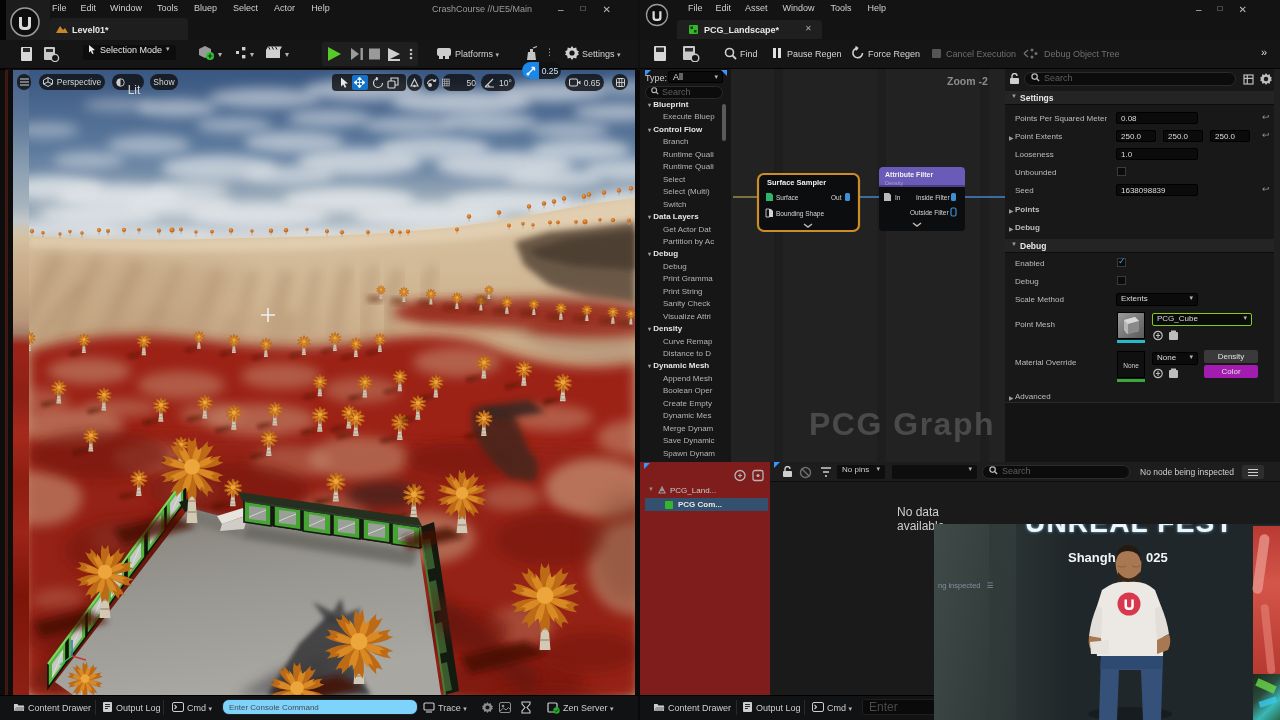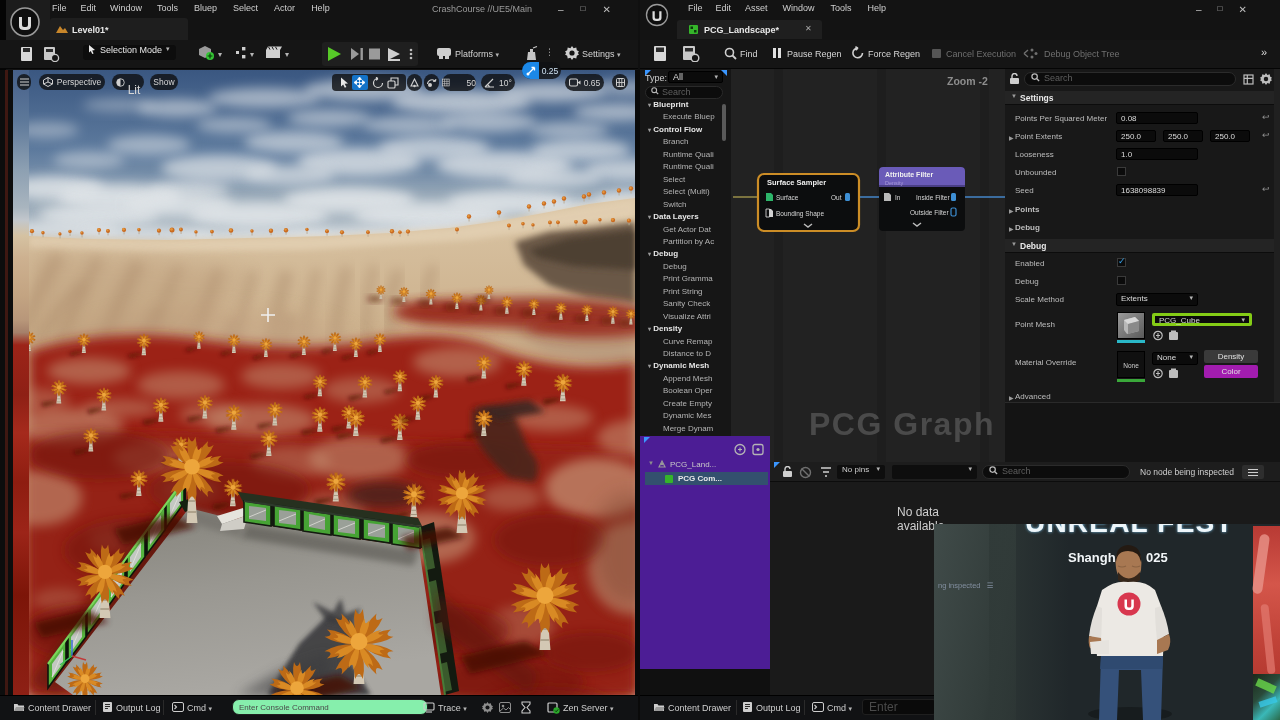--- a/index.html
+++ b/index.html
@@ -823,21 +823,21 @@
       <rect x="1" y="1" width="9" height="10" rx="1" fill="#cdcdcd"></rect>
       <path d="M3 3.5 L8 3.5 M3 5.5 L8 5.5 M3 7.5 L6 7.5" stroke="#2a2a2a" stroke-width="1"></path>
     </svg>
 <div class="abs" style="left:116px;top:703px;color:#cfcfcf;">Output Log</div>
 <div class="abs" style="left:163px;top:700px;width:1px;height:15px;background:#2a2a2a;"></div>
 <svg class="abs" style="left:172px;top:702px;" width="12" height="10" viewBox="0 0 12 10">
       <rect x="0.5" y="0.5" width="11" height="9" rx="1.5" fill="none" stroke="#cdcdcd" stroke-width="1"></rect>
       <path d="M2.5 3 L4.5 5 L2.5 7" stroke="#cdcdcd" stroke-width="1.1" fill="none"></path>
     </svg>
 <div class="abs" style="left:187px;top:703px;color:#cfcfcf;">Cmd <span class="chev">▾</span></div>
-<div class="abs" style="left:222px;top:699px;width:196px;height:16px;background:#86efac;border:1px solid #1f1f1f;border-radius:7px;color:#4a4a4a;font-size:8px;line-height:15px;padding:0 6px;margin-left:10px;">Enter Console Command</div>
+<div class="abs" style="left:222px;top:699px;width:196px;height:16px;background:#7dd3fc;border:1px solid #1f1f1f;border-radius:7px;color:#4a4a4a;font-size:8px;line-height:15px;padding:0 6px;">Enter Console Command</div>
 <svg class="abs" style="left:423px;top:702px;" width="12" height="11" viewBox="0 0 12 11">
       <rect x="1" y="1" width="10" height="7" rx="1" fill="none" stroke="#cdcdcd" stroke-width="1.1"></rect>
       <path d="M3 10 L9 10" stroke="#cdcdcd" stroke-width="1.1"></path>
     </svg>
 <div class="abs" style="left:438px;top:703px;color:#cfcfcf;">Trace <span class="chev">▾</span></div>
 <svg class="abs" style="left:482px;top:702px;" width="11" height="11" viewBox="0 0 14 14">
       <path d="M7 0 L8.6 2.2 L11.3 1.6 L11.8 4.2 L14 5.4 L12.8 7 L14 8.6 L11.8 9.8 L11.3 12.4 L8.6 11.8 L7 14 L5.4 11.8 L2.7 12.4 L2.2 9.8 L0 8.6 L1.2 7 L0 5.4 L2.2 4.2 L2.7 1.6 L5.4 2.2 Z" fill="#8d8d8d"></path>
       <circle cx="7" cy="7" r="2.6" fill="#111214"></circle>
     </svg>
 <svg class="abs" style="left:499px;top:702px;" width="12" height="11" viewBox="0 0 12 11">
@@ -1056,21 +1056,21 @@
         <span class="chev">▾</span>
       </div>
       <div class="abs" style="left:10px;top:251px;color:#bdbdbd;font-size:8px;font-weight:normal;">Point Mesh</div>
       <div class="abs" style="left:112px;top:243px;width:28px;height:27px;background:linear-gradient(135deg,#9a9a9a,#5a5a5a);border:1px solid #000;"></div>
       <svg class="abs" style="left:112px;top:243px;" width="28" height="27" viewBox="0 0 28 27">
         <path d="M7 8 L18 5 L22 9 L22 19 L10 22 L7 18 Z" fill="#b8b8b8"></path>
         <path d="M7 8 L18 5 L22 9 L11 12 Z" fill="#d8d8d8"></path>
         <path d="M11 12 L22 9 L22 19 L11 22 Z" fill="#8a8a8a"></path>
       </svg>
       <div class="abs" style="left:112px;top:271px;width:28px;height:3px;background:#2ab8c8;"></div>
-      <div class="abs row" style="left:147px;top:244px;width:100px;height:13px;background:#0b0b0b;border:3px solid #84cc16;border-radius:2px;padding:0 4px;justify-content:space-between;">
+      <div class="abs row" style="left:147px;top:244px;width:100px;height:13px;background:#0b0b0b;border:1px solid #84cc16;border-radius:2px;padding:0 4px;justify-content:space-between;">
         <span style="font-size:8px;color:#dcdcdc;">PCG_Cube</span>
         <span class="chev">▾</span>
       </div>
       <svg class="abs" style="left:148px;top:261px;" width="30" height="11" viewBox="0 0 30 11">
         <circle cx="5" cy="5.5" r="4.2" fill="none" stroke="#bdbdbd" stroke-width="1.2"></circle>
         <path d="M5 3 L5 8 M3 5.5 L7 5.5" stroke="#bdbdbd" stroke-width="1"></path>
         <rect x="16" y="2" width="9" height="8" rx="1" fill="#bdbdbd"></rect>
         <rect x="18" y="0.5" width="5" height="3" fill="#bdbdbd"></rect>
       </svg>
       <div class="abs" style="left:10px;top:289px;color:#bdbdbd;font-size:8px;font-weight:normal;">Material Override</div>
@@ -1086,21 +1086,21 @@
         <circle cx="5" cy="5.5" r="4.2" fill="none" stroke="#bdbdbd" stroke-width="1.2"></circle>
         <path d="M5 3 L5 8 M3 5.5 L7 5.5" stroke="#bdbdbd" stroke-width="1"></path>
         <rect x="16" y="2" width="9" height="8" rx="1" fill="#bdbdbd"></rect>
         <rect x="18" y="0.5" width="5" height="3" fill="#bdbdbd"></rect>
       </svg>
       <span style="position:absolute;left:4px;top:325px;font-size:6px;color:#9a9a9a;">▶</span>
       <div class="abs" style="left:10px;top:323px;color:#bdbdbd;font-size:8px;font-weight:normal;">Advanced</div>
       <div class="abs" style="left:0;top:333px;width:275px;height:60px;background:#141414;border-top:1px solid #2a2a2a;"></div>
       <div class="abs" style="left:269px;top:0;width:6px;height:333px;background:#202020;"></div>
     </div>
-<div class="abs" style="left:640px;top:436px;width:130px;height:233px;background:#4c1d95;">
+<div class="abs" style="left:640px;top:462px;width:130px;height:233px;background:#7f1d1d;">
  <div class="abs" style="left:4px;top:1px;width:6px;height:6px;background:linear-gradient(135deg,#3a96ff 49%,transparent 51%);"></div>
  <svg class="abs" style="left:94px;top:7px;" width="30" height="13" viewBox="0 0 30 13">
   <circle cx="6" cy="6.5" r="5" fill="none" stroke="#b5b5b5" stroke-width="1.3"></circle>
         <path d="M4 6.5 L8 6.5 M6 4.5 L6 8.5" stroke="#b5b5b5" stroke-width="1.1"></path>
   <rect x="19" y="1.5" width="10" height="10" rx="2" fill="none" stroke="#b5b5b5" stroke-width="1.3"></rect>
         <circle cx="24" cy="6.5" r="1.6" fill="#b5b5b5"></circle>
  </svg>
  <div class="abs" style="left:8px;top:24px;color:#8d8d8d;font-size:6px;">▼</div>
  <svg class="abs" style="left:17px;top:23px;" width="10" height="10" viewBox="0 0 10 10">
         <path d="M2 8 L5 2 L8 8 Z" fill="none" stroke="#9a9a9a" stroke-width="1.2"></path>

